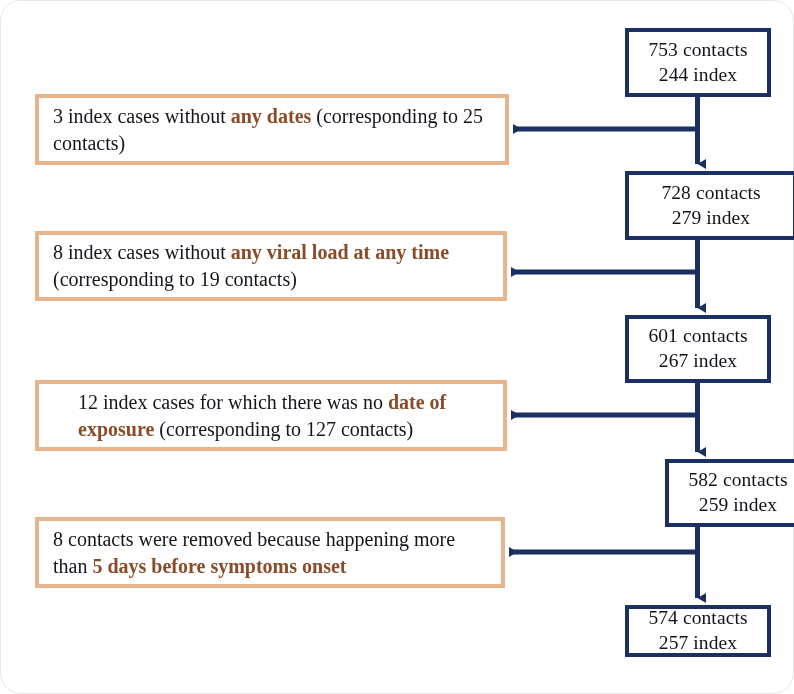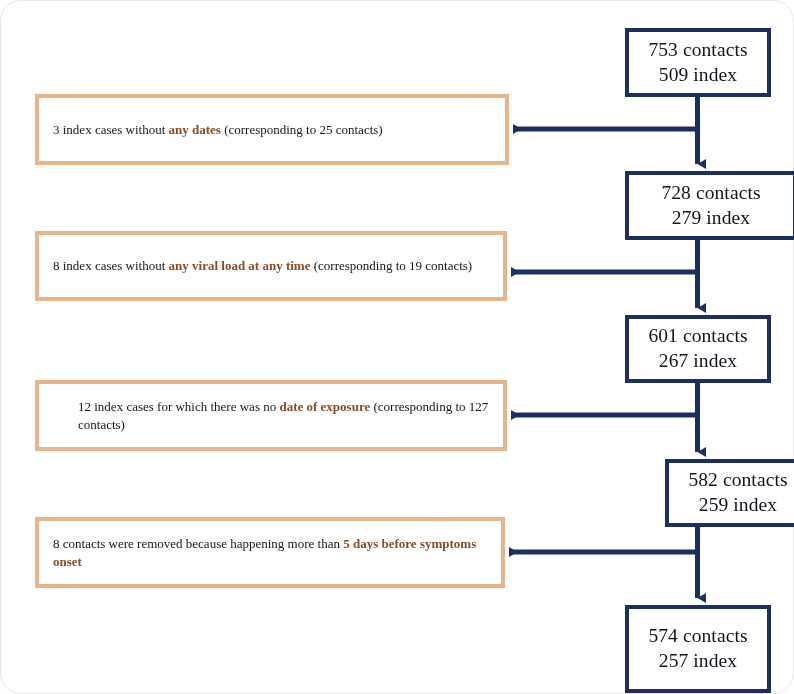--- a/index.html
+++ b/index.html
@@ -67,21 +67,21 @@
 
   
   .excl-box {
     position: absolute;
     box-sizing: border-box;
     background: #ffffff;
     border: 4px solid #e8b48c;
     display: flex;
     align-items: center;
     color: #14161f;
-    font-size: 13px;
+    font-size: 20px;
     line-height: 1.33;
     padding: 6px 13px 6px 14px;
   }
   .excl-box .txt {
     display: block;
   }
   .hl {
     color: #8a4b28;
     font-weight: bold;
   }
@@ -117,39 +117,39 @@
         <line x1="696.5" y1="414" x2="510" y2="414" marker-end="url(#arrow-left)"></line>
 
         <line x1="696.5" y1="526" x2="696.5" y2="597" marker-end="url(#arrow-down)"></line>
 
         <line x1="696.5" y1="551" x2="508" y2="551" marker-end="url(#arrow-left)"></line>
       </g>
     </svg>
 
     <div class="flow-box" style="left:624px; top:27px; width:146px; height:69px;">
       <span class="line">753 contacts</span>
-      <span class="line">509 index</span>
+      <span class="line">244 index</span>
     </div>
 
     <div class="flow-box" style="left:624px; top:170px; width:172px; height:69px;">
       <span class="line">728 contacts</span>
       <span class="line">279 index</span>
     </div>
 
     <div class="flow-box" style="left:624px; top:314px; width:146px; height:68px;">
       <span class="line">601 contacts</span>
       <span class="line">267 index</span>
     </div>
 
     <div class="flow-box" style="left:624px; top:458px; width:146px; height:68px;margin-left:40px;">
       <span class="line">582 contacts</span>
       <span class="line">259 index</span>
     </div>
 
-    <div class="flow-box" style="left:624px; top:604px; width:146px; height:88px;">
+    <div class="flow-box" style="left:624px; top:604px; width:146px; height:52px;">
       <span class="line">574 contacts</span>
       <span class="line">257 index</span>
     </div>
 
     <div class="excl-box" style="left:34px; top:93px; width:474px; height:71px;">
       <span class="txt">
         <span>3 index cases without </span><span class="hl">any dates</span><span> (corresponding to 25 contacts)</span>
       </span>
     </div>
 

